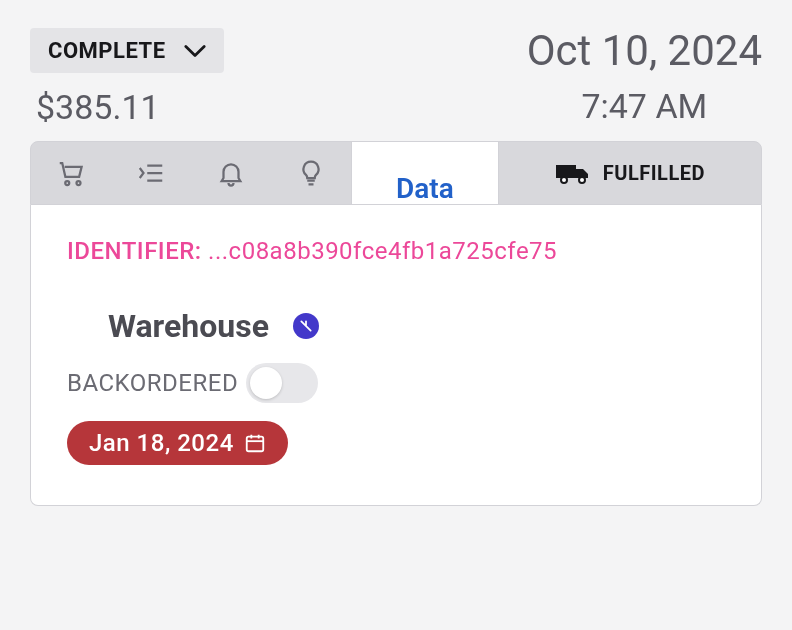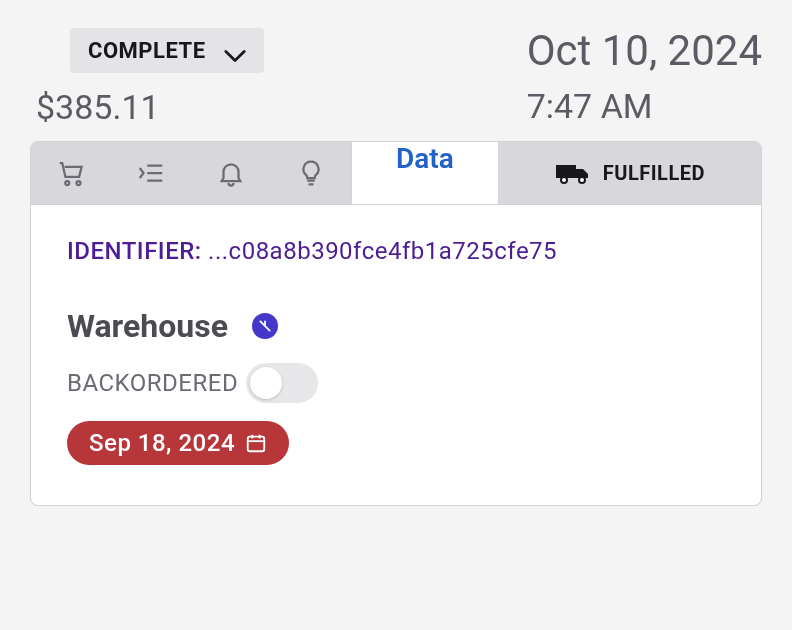--- a/index.html
+++ b/index.html
@@ -18,45 +18,44 @@
     align-items: flex-start;
     padding: 28px 30px 4px 30px;
   }
   .header-left {
     display: flex;
     flex-direction: column;
     gap: 14px;
   }
   .status-dd {
     display: inline-flex;
-    align-items: flex-end;
+    align-items: center;
     gap: 18px;
     background: #e4e4e7;
     border-radius: 4px;
     padding: 10px 18px;
     font-weight: 700;
     font-size: 22px;
     letter-spacing: 0.5px;
     color: #18181b;
     cursor: pointer;
     width: fit-content;
-    margin-left: 40px;
   }
   .chevron {
     width: 22px;
     height: 14px;
   }
   .amount {
     font-size: 34px;
     color: #5b5b63;
     font-weight: 400;
     padding-left: 6px;
   }
   .header-right {
-    text-align: left;
+    text-align: center;
   }
   .date {
     font-size: 42px;
     color: #5b5b63;
     font-weight: 400;
     line-height: 1.1;
   }
   .time {
     font-size: 34px;
     color: #5b5b63;
@@ -85,21 +84,21 @@
     justify-content: center;
     cursor: pointer;
   }
   .tab-icon svg { width: 30px; height: 30px; stroke:#6b6b73; fill:none; stroke-width:1.8; }
   .tab-data {
     background: #fff;
     border-left: 1px solid #d2d2d7;
     border-right: 1px solid #d2d2d7;
     padding: 0 44px;
     display: flex;
-    align-items: flex-start;
+    align-items: flex-end;
     font-size: 28px;
     font-weight: 600;
     color: #2261c9;
     cursor: pointer;
     position: relative;
     margin-bottom: -1px;
   }
   .tab-fulfilled {
     flex: 1;
     display: flex;
@@ -117,32 +116,33 @@
   .panel {
     background: #fff;
     border: 1px solid #d2d2d7;
     border-top: none;
     border-bottom-left-radius: 8px;
     border-bottom-right-radius: 8px;
     padding: 32px 36px 40px 36px;
   }
   .row-id {
     font-size: 24px;
-    color: #4c1d95;
+    color: #ec4899;
     letter-spacing: 0.5px;
   }
   .row-id .lbl { font-weight: 500; }
   .section-title {
     display: flex;
     align-items: center;
     gap: 24px;
     font-size: 32px;
     font-weight: 700;
     color: #4b4b52;
     margin-top: 42px;
+    margin-left: 41px;
   }
   .info-badge {
     width: 26px;
     height: 26px;
     border-radius: 50%;
     background: #4338ca;
     display: inline-flex;
     align-items: center;
     justify-content: center;
   }
@@ -264,21 +264,21 @@
     </div>
     <div class="field-row">
       <span>BACKORDERED</span>
       <div class="switch">
         <div class="knob"></div>
       </div>
     </div>
 
     <div class="field-row">
       <span class="date-chip">
-        <span>Sep 18, 2024</span>
+        <span>Jan 18, 2024</span>
         <svg class="cal-icon" viewBox="0 0 24 24">
             <rect x="3" y="5" width="18" height="16" rx="2" fill="none" stroke="#fff" stroke-width="2"></rect>
             <path d="M3 10h18" stroke="#fff" stroke-width="2"></path>
             <path d="M8 3v4M16 3v4" stroke="#fff" stroke-width="2"></path>
           </svg>
       </span>
     </div>
   </div>
 </div>
 

